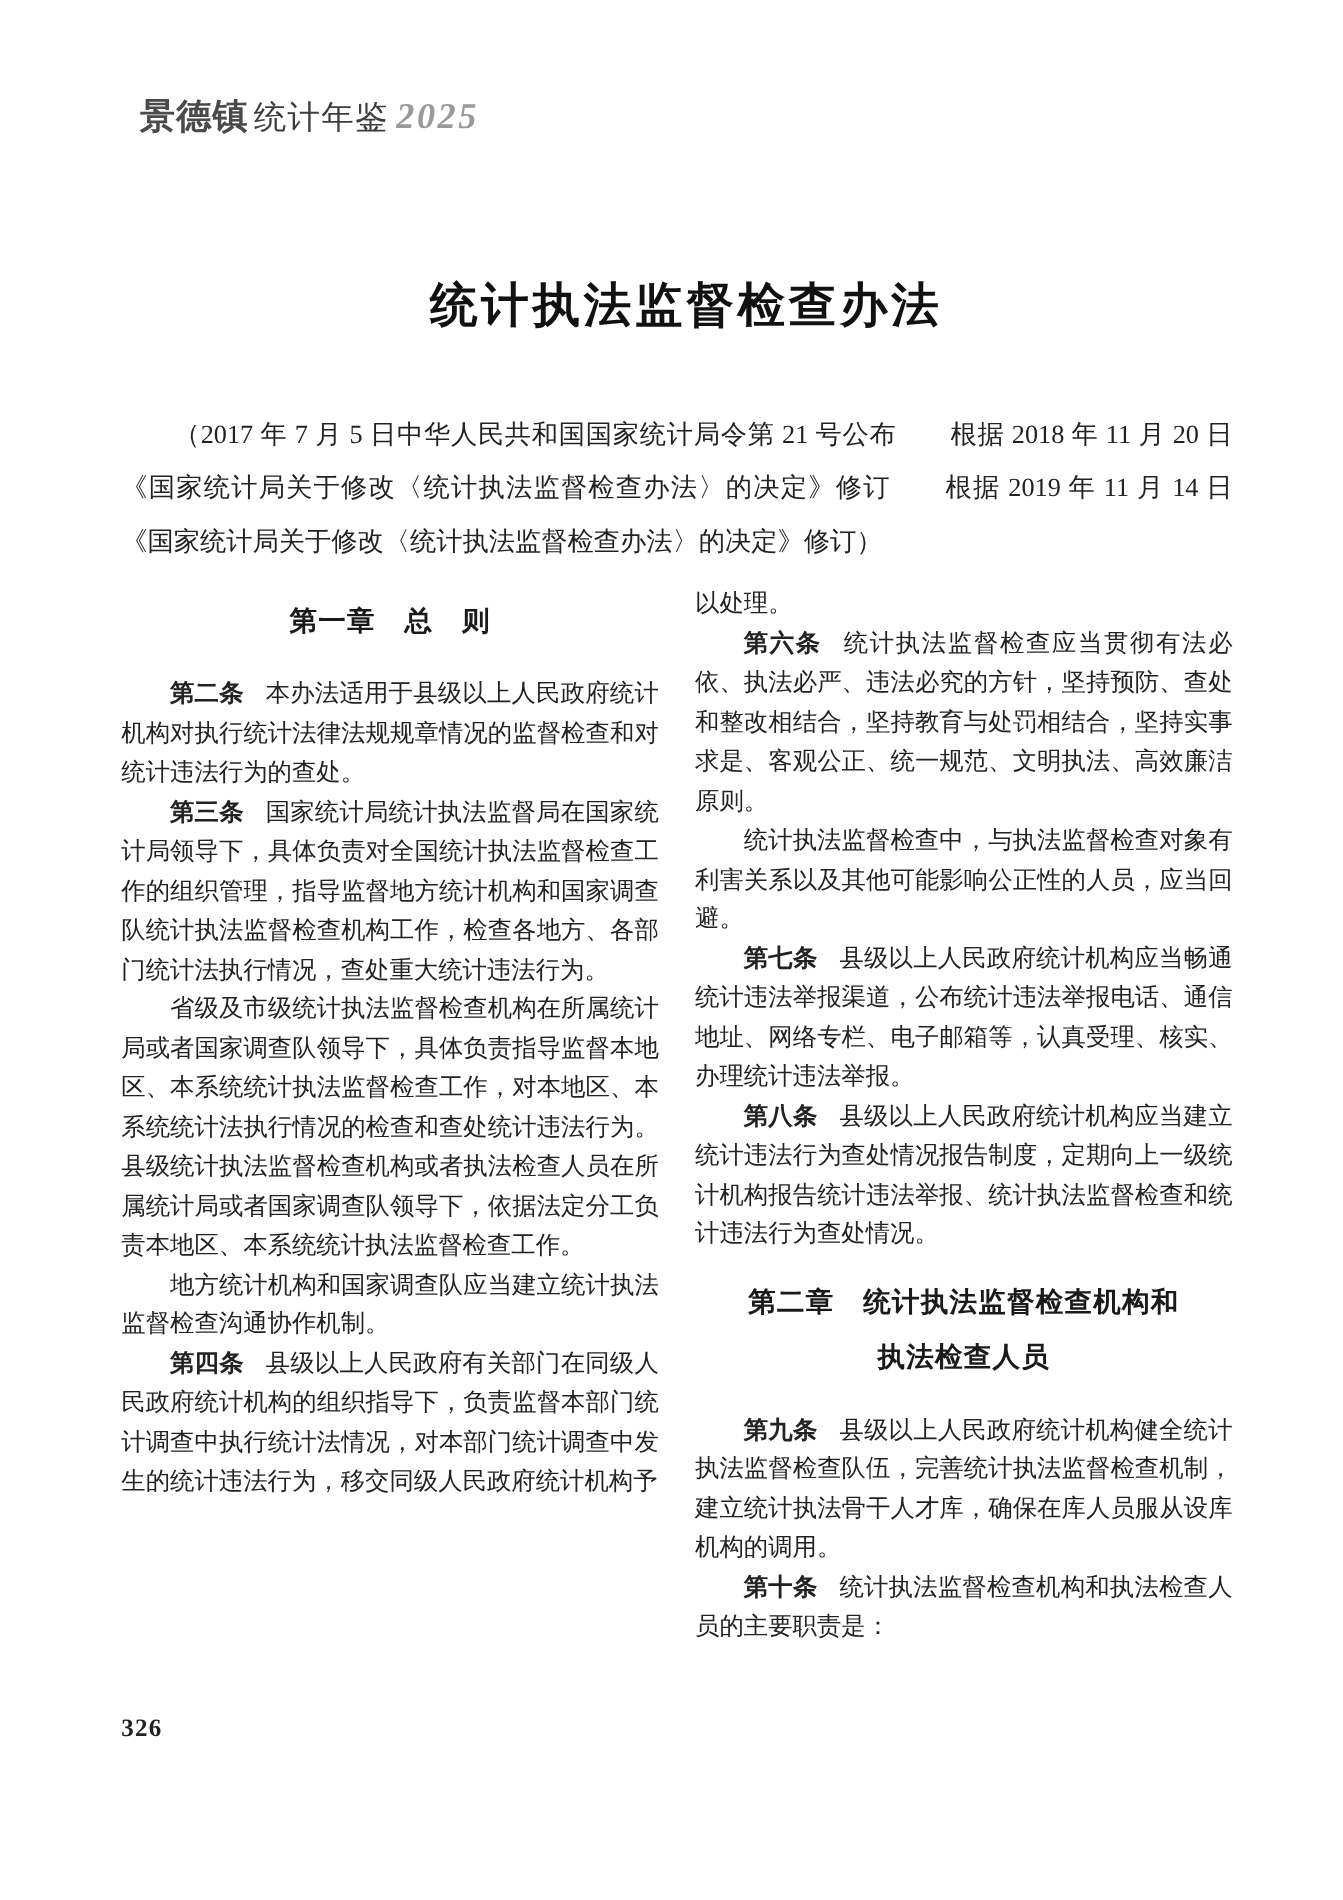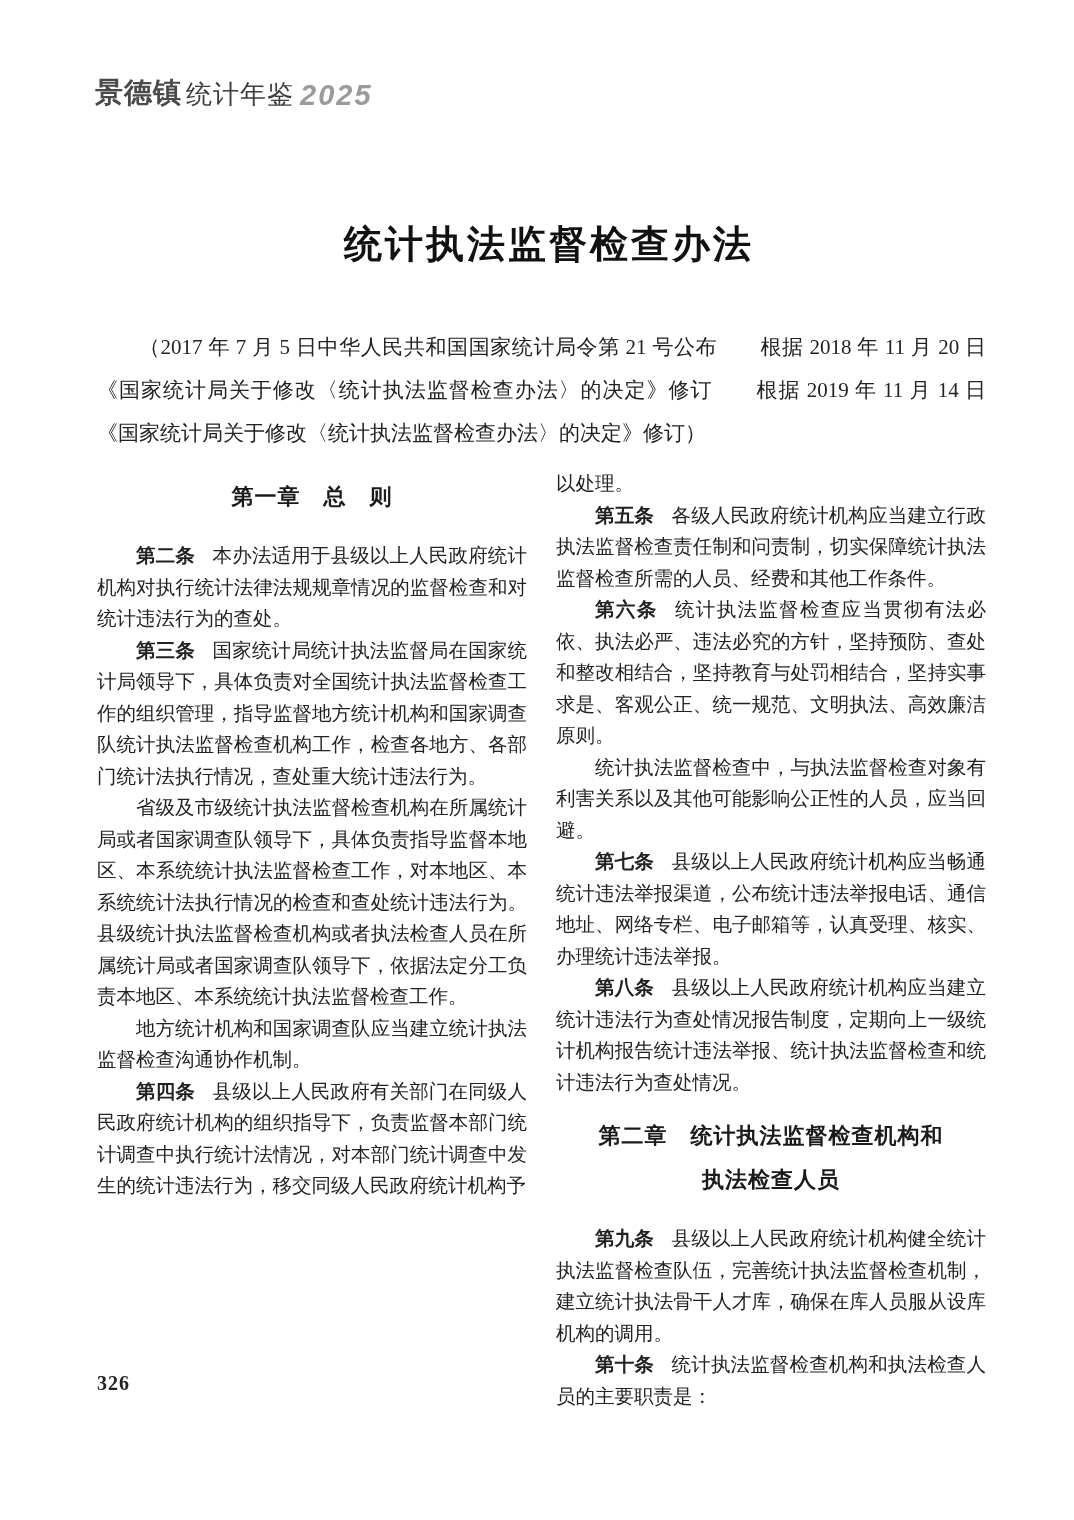--- a/index.html
+++ b/index.html
@@ -10,26 +10,26 @@
     margin: 0 auto;
     background: #ffffff;
     overflow: hidden;
     font-family: "Liberation Serif", "DejaVu Serif", serif;
     color: #1e1e1e;
   }
 
   
   .brand {
     position: absolute;
-    left: 95px;
+    left: 112px;
     top: 74px;
     display: flex;
-    align-items: flex-end;
+    align-items: center;
     white-space: nowrap;
-    font-family: Liberation Sans, sans-serif;
+    font-family: Liberation Serif, serif;
   }
   .brand-city   { font-size: 28px; font-weight: 800; color: #4a4a4a; letter-spacing: 1px; }
   .brand-suffix { font-size: 26px; font-weight: 400; color: #3d3d3d; margin-left: 4px; letter-spacing: 1px; }
   .brand-year   { font-size: 29px; font-weight: 800; font-style: italic; color: #9a9a9a; margin-left: 6px; letter-spacing: 2px; }
 
   
   .doc-title {
     position: absolute;
     left: 0; right: 0;
     top: 219px;
@@ -133,21 +133,20 @@
       <p class="para"><span class="para-lead"></span><span>省级及市级统计执法监督检查机构在所属统计局或者国家调查队领导下，具体负责指导监督本地区、本系统统计执法监督检查工作，对本地区、本系统统计法执行情况的检查和查处统计违法行为。县级统计执法监督检查机构或者执法检查人员在所属统计局或者国家调查队领导下，依据法定分工负责本地区、本系统统计执法监督检查工作。</span></p>
 
       <p class="para"><span class="para-lead"></span><span>地方统计机构和国家调查队应当建立统计执法监督检查沟通协作机制。</span></p>
 
       <p class="para"><span class="para-lead">第四条</span><span>县级以上人民政府有关部门在同级人民政府统计机构的组织指导下，负责监督本部门统计调查中执行统计法情况，对本部门统计调查中发生的统计违法行为，移交同级人民政府统计机构予</span></p>
     </section>
 
     <section class="col">
       <p class="para no-indent">以处理。</p>
 
-      <p class="para"><span class="para-lead">第五条</span><span>各级人民政府统计机构应当建立行政执法监督检查责任制和问责制，切实保障统计执法监督检查所需的人员、经费和其他工作条件。</span></p>
 
       <p class="para"><span class="para-lead">第六条</span><span>统计执法监督检查应当贯彻有法必依、执法必严、违法必究的方针，坚持预防、查处和整改相结合，坚持教育与处罚相结合，坚持实事求是、客观公正、统一规范、文明执法、高效廉洁原则。</span></p>
 
       <p class="para"><span class="para-lead"></span><span>统计执法监督检查中，与执法监督检查对象有利害关系以及其他可能影响公正性的人员，应当回避。</span></p>
 
       <p class="para"><span class="para-lead">第七条</span><span>县级以上人民政府统计机构应当畅通统计违法举报渠道，公布统计违法举报电话、通信地址、网络专栏、电子邮箱等，认真受理、核实、办理统计违法举报。</span></p>
 
       <p class="para"><span class="para-lead">第八条</span><span>县级以上人民政府统计机构应当建立统计违法行为查处情况报告制度，定期向上一级统计机构报告统计违法举报、统计执法监督检查和统计违法行为查处情况。</span></p>
 
       <h2 class="chapter chapter-2"><span>第二章　统计执法监督检查机构和</span><br><span>执法检查人员</span></h2>

